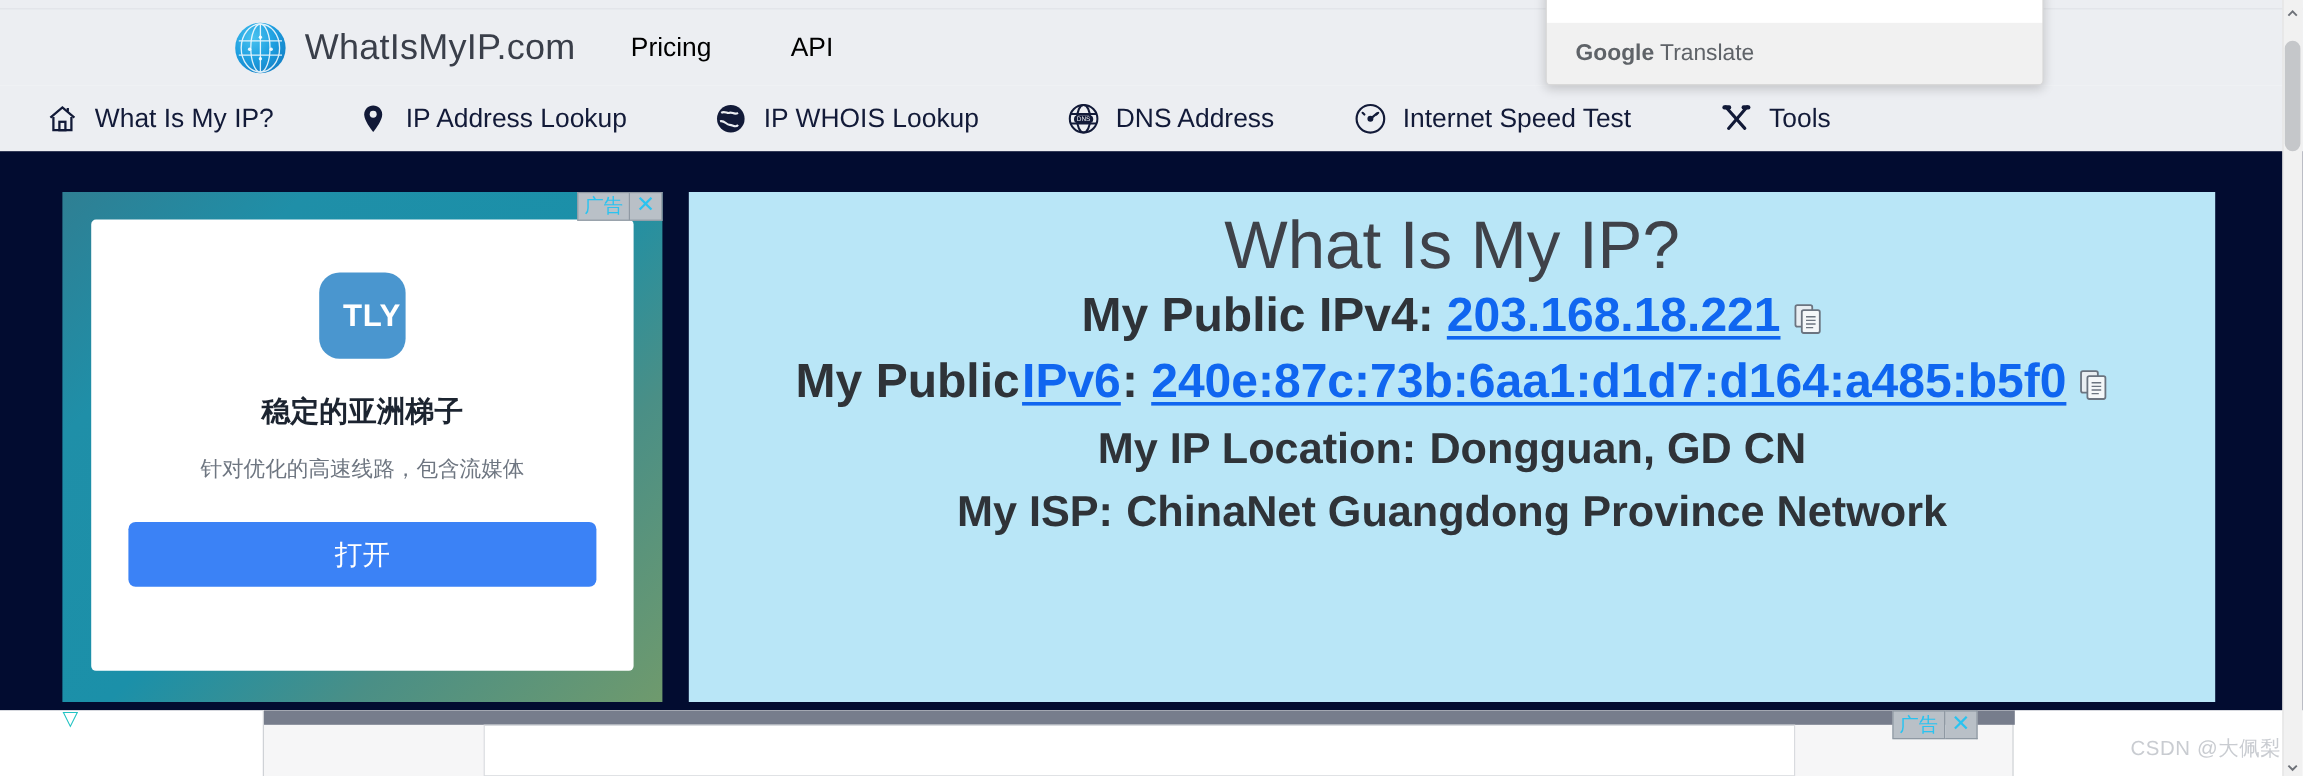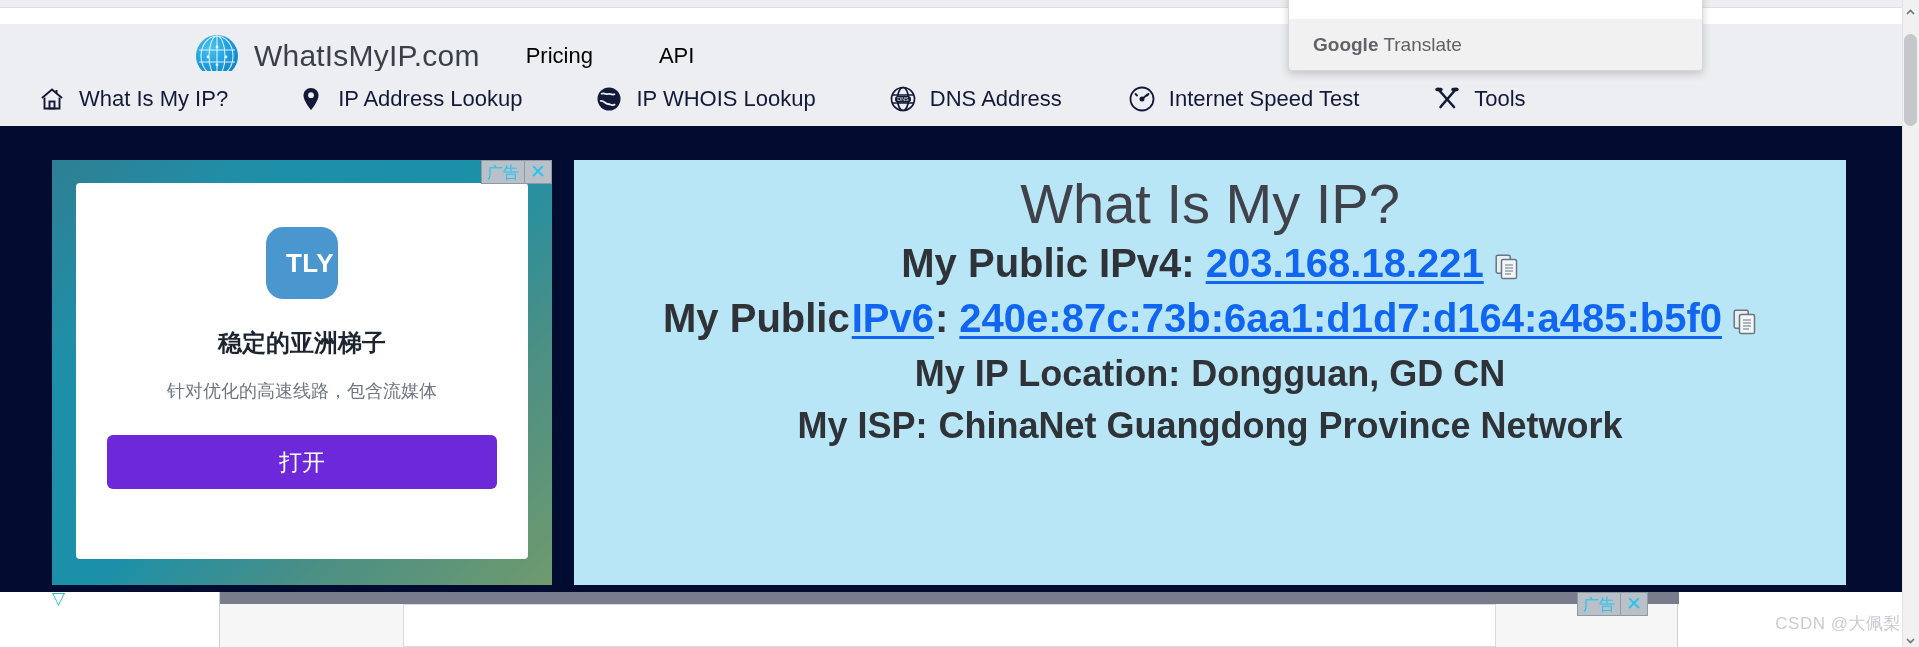--- a/index.html
+++ b/index.html
@@ -10,21 +10,21 @@
     background: #ffffff;
   }
   #root { position: relative; width: 1919px; height: 647px; background: #ffffff; }
 
   
   .header-band {
     position: absolute; left: 0; top: 0; width: 1919px; height: 8px;
     background: #eceef2; border-bottom: 1px solid #dcdfe4;
   }
   .topbar {
-    position: absolute; left: 0; top: 24px; width: 1919px; height: 63px;
+    position: absolute; left: 0; top: 8px; width: 1919px; height: 63px;
     background: #eceef2;
     display: flex; align-items: center;
   }
   .brand { display: flex; align-items: center; gap: 16px; margin-left: 196px; }
   .brand-logo { width: 42px; height: 42px; border-radius: 50%; position: relative; overflow: hidden;
     background: radial-gradient(circle at 35% 30%, #49c3f0 0%, #1e9fe0 45%, #0d6fb8 100%); }
   .brand-logo svg { position: absolute; left: 0; top: 0; }
   .brand-name { font-size: 30px; color: #3a3f4a; letter-spacing: .2px; font-weight: 400; }
 
   .search-wrap {
@@ -80,21 +80,21 @@
     display: flex; flex-direction: column; align-items: center; padding-top: 44px;
   }
   .ad-logo {
     width: 72px; height: 72px; border-radius: 17px; background: #4a96cf;
     display: flex; align-items: center; justify-content: center;
     color: #ffffff; font-size: 26px; font-weight: 700; letter-spacing: .5px; padding-left: 16px;
   }
   .ad-headline { margin-top: 28px; font-size: 24px; color: #1c2430; font-weight: 700; }
   .ad-sub { margin-top: 20px; font-size: 18px; color: #6e7681; }
   .ad-btn {
-    margin-top: 32px; width: 390px; height: 54px; background: #6d28d9; border: 0;
+    margin-top: 32px; width: 390px; height: 54px; background: #3b82f6; border: 0;
     border-radius: 6px; color: #ffffff; font-size: 23px; cursor: pointer;
     font-family: "Liberation Sans", sans-serif;
   }
   .ad-badge {
     position: absolute; right: 0px; top: 0px; display: flex; height: 24px; z-index: 12;
   }
   .ad-badge-tag {
     background: #b9c0c7; color: #2ac3f0; font-size: 16px; line-height: 24px;
     padding: 0 5px; border: 1px solid #8f99a3;
   }

